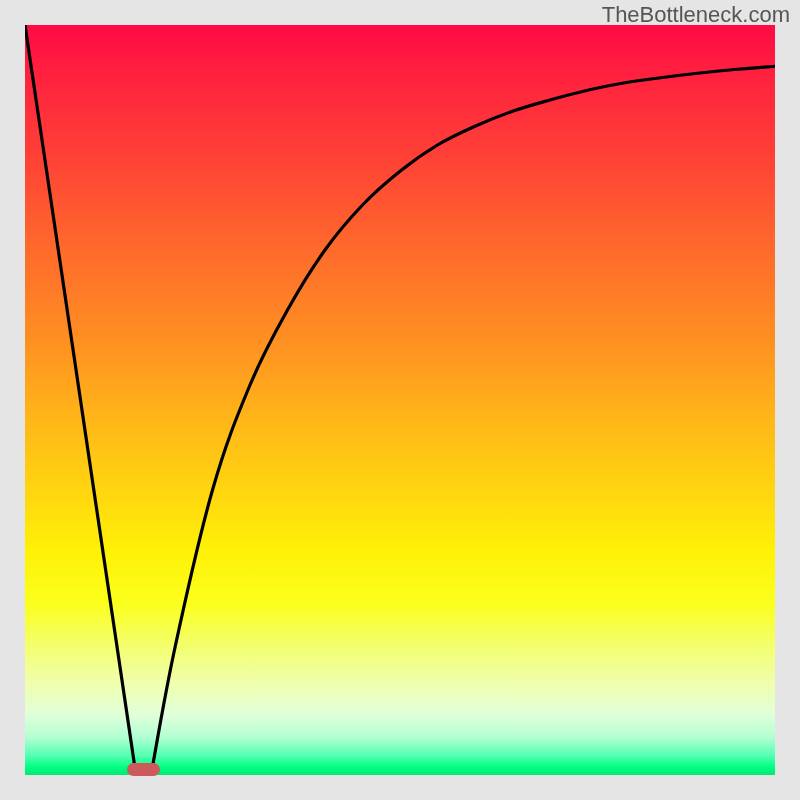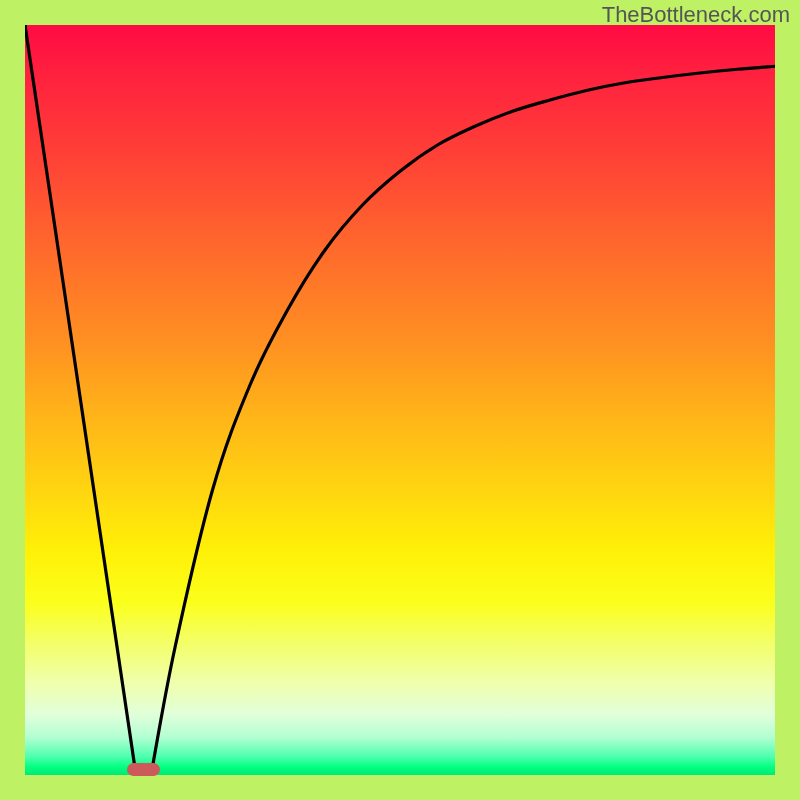--- a/index.html
+++ b/index.html
@@ -9,21 +9,21 @@
     height: 800px;
     background: #000;
     overflow: hidden;
   }
   .frame {
     position: absolute;
     left: 0;
     top: 0;
     width: 800px;
     height: 800px;
-    background: #bef264;
+    background: #e5e5e5;
   }
   .plot {
     position: absolute;
     left: 25px;
     top: 25px;
     width: 750px;
     height: 750px;
     background: linear-gradient(to bottom,
       #ff0a44 0%,
       #ff1f3f 6%,

